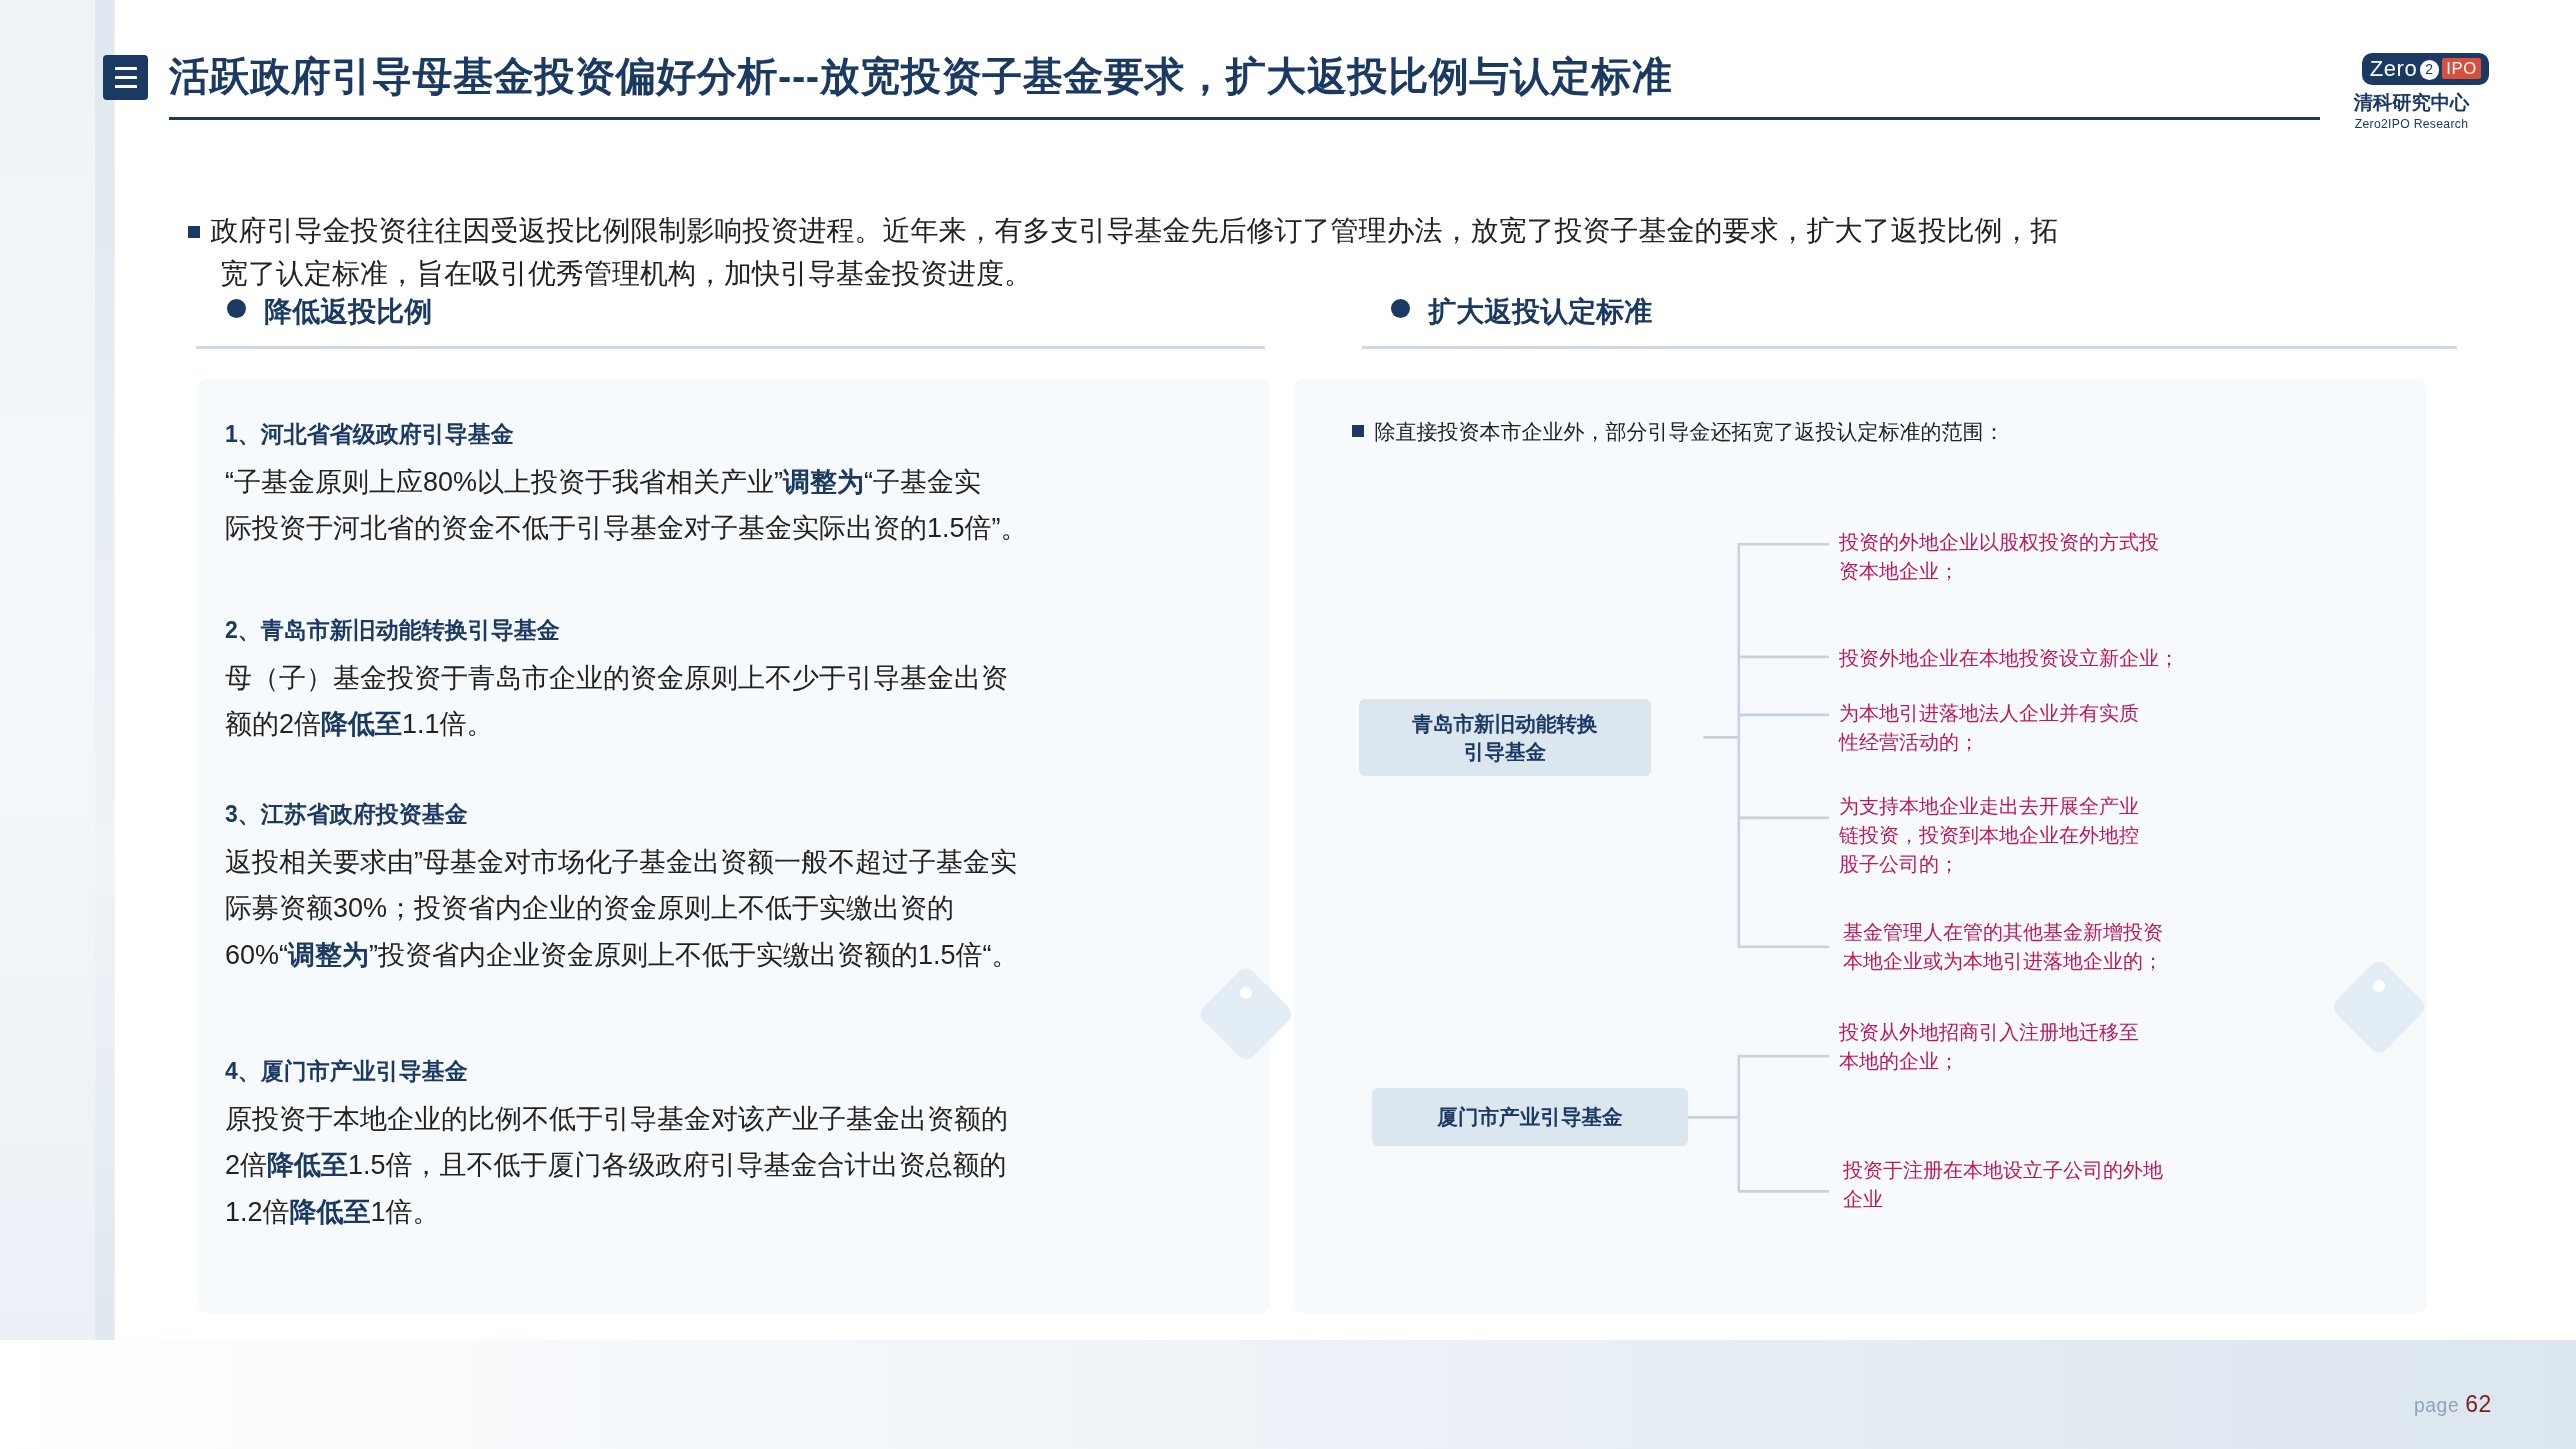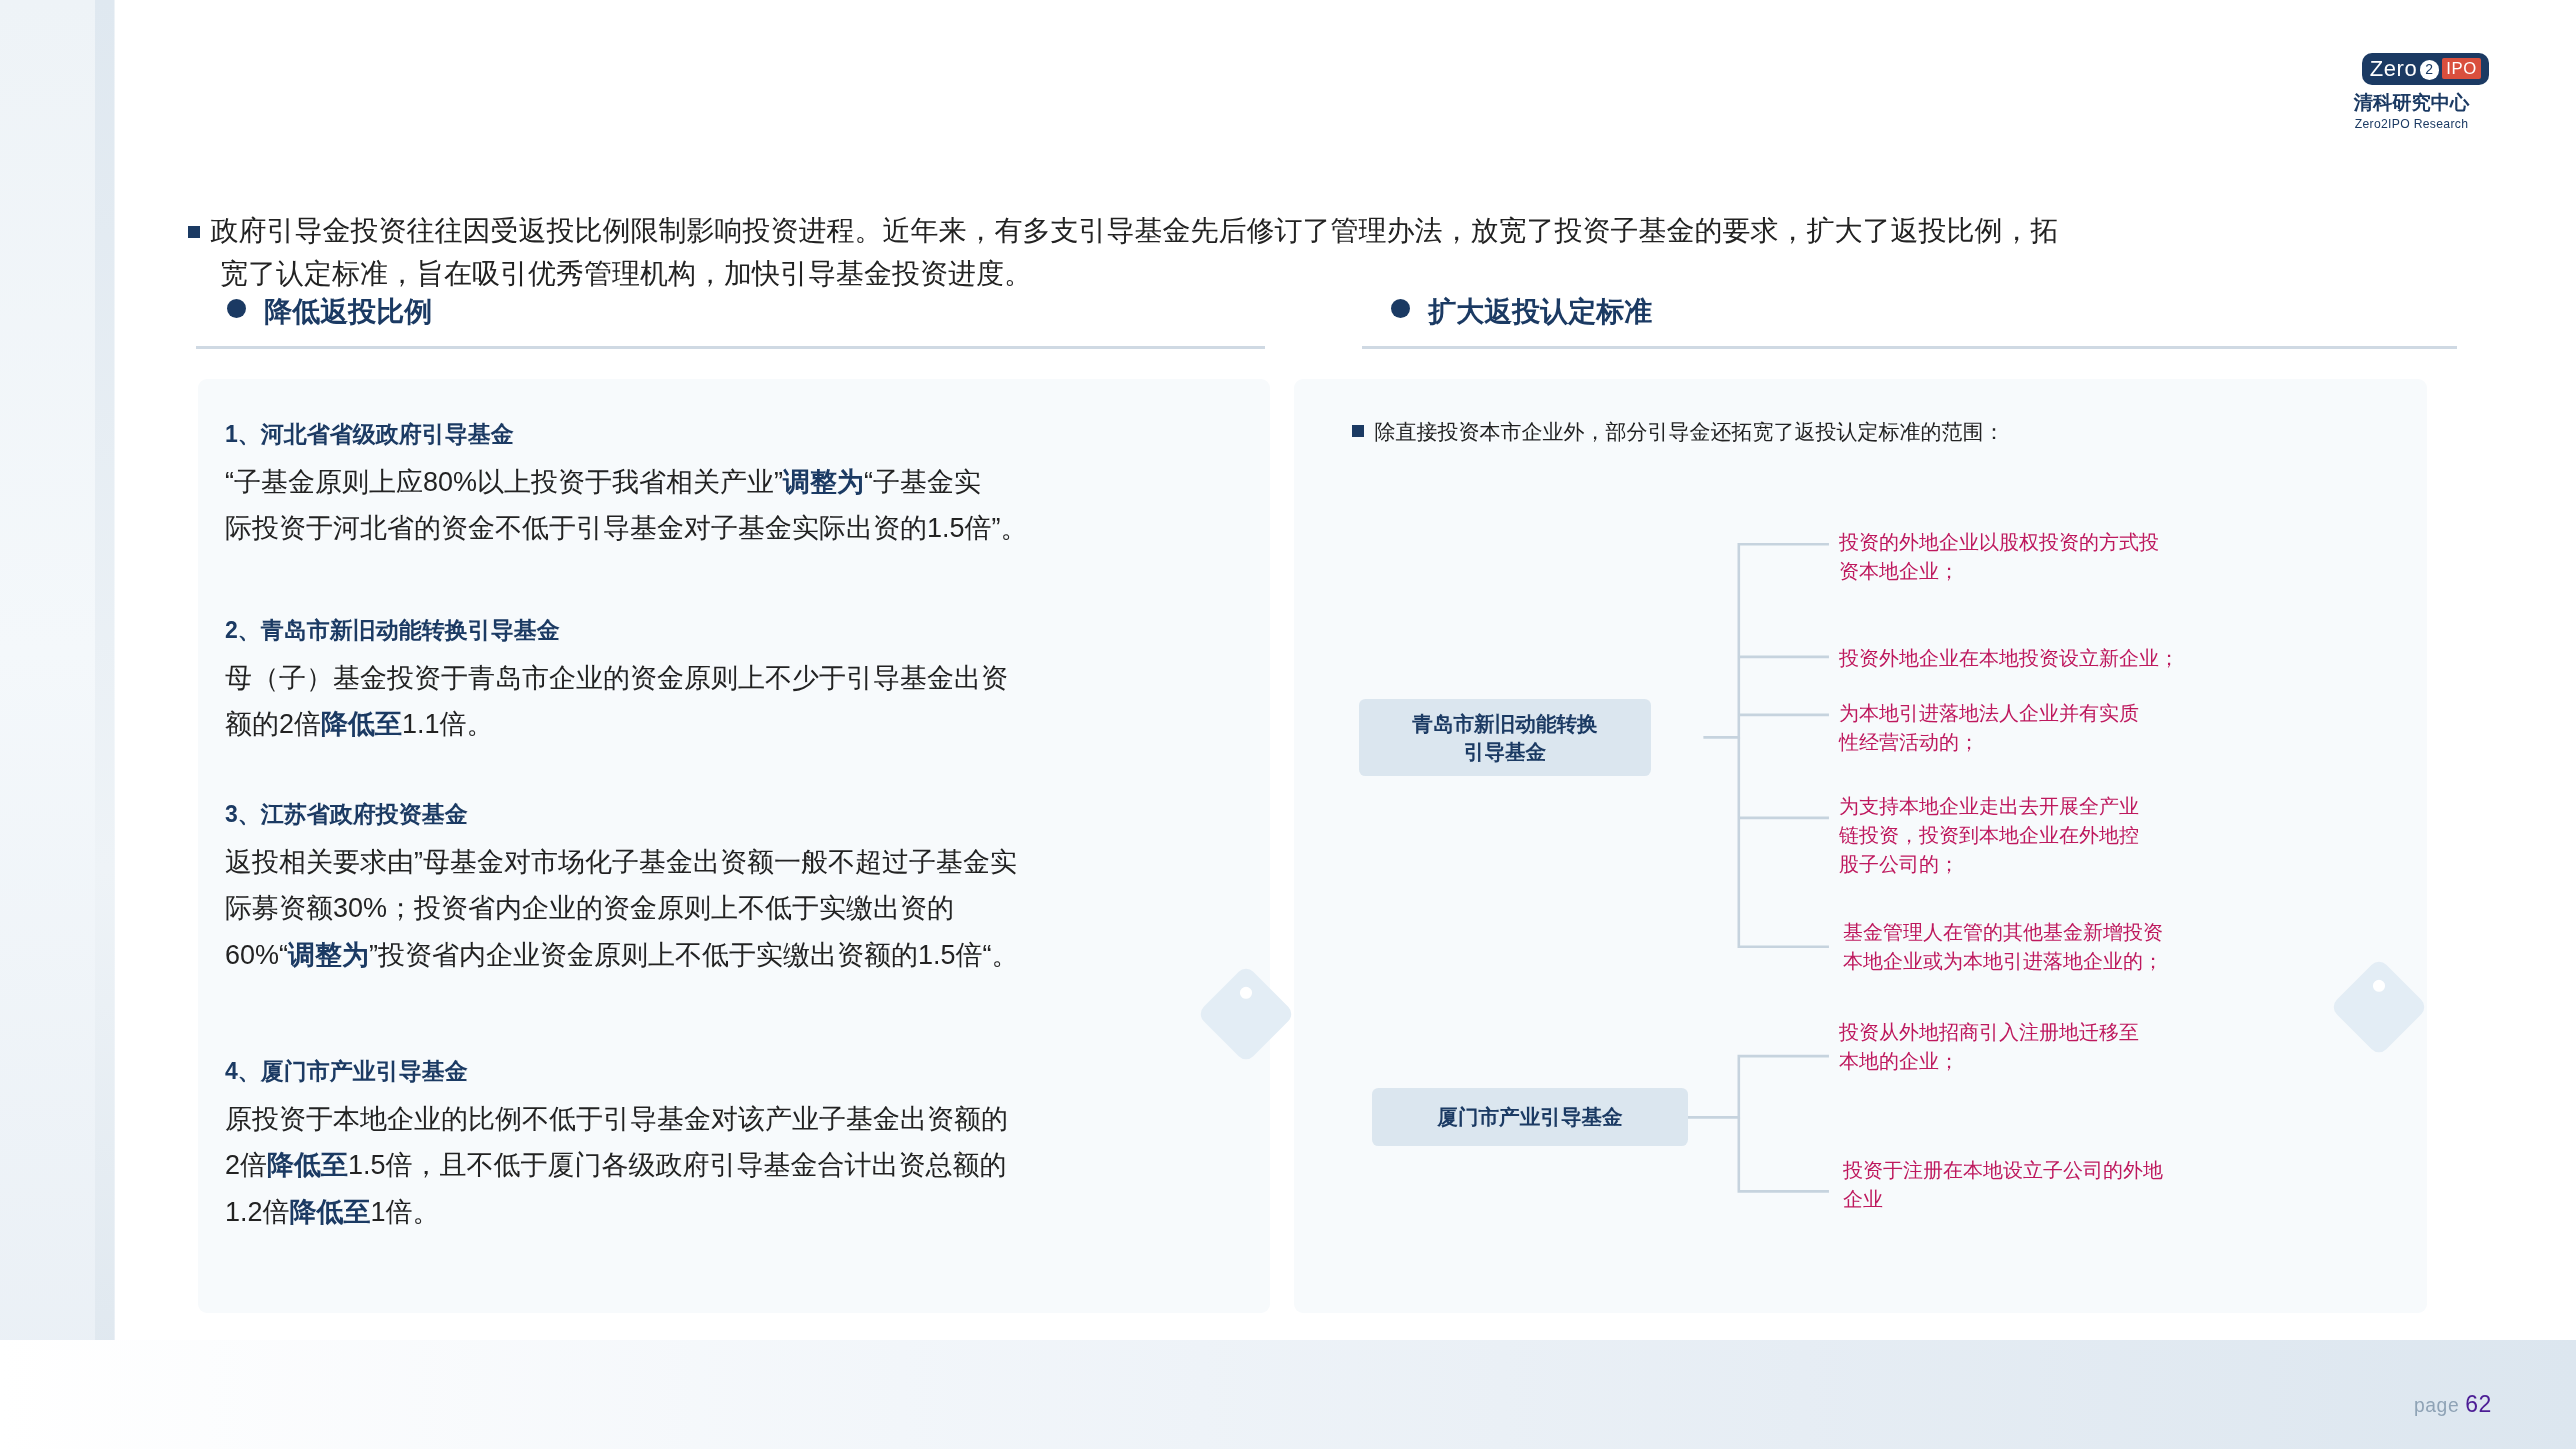--- a/index.html
+++ b/index.html
@@ -162,31 +162,40 @@
   #r7 { left: 1843px; top: 1156px; }
 
   
   .connectors { position: absolute; left: 0; top: 0; width: 2576px; height: 1449px; pointer-events: none; }
 
   
   .page-no {
     position: absolute; right: 84px; bottom: 31px;
     font-size: 19.3px; color: #8fa3b6; letter-spacing: 0.6px;
   }
-  .page-no .num { font-size: 23px; color: #4c1d95; }
+  .page-no .num { font-size: 23px; color: #7f1d1d; }
 </style>
 </head>
 <body>
 
 <div class="slide">
 
   <div class="edge-band"></div>
   <div class="edge-band-inner"></div>
   <div class="bottom-band"></div>
 
+  <div class="header">
+    <div class="menu-badge">
+      <span></span>
+        <span></span>
+        <span></span>
+    </div>
+    <div class="title">活跃政府引导母基金投资偏好分析---放宽投资子基金要求，扩大返投比例与认定标准</div>
+    <div class="title-rule"></div>
+  </div>
 
   <div class="logo">
     <div class="logo-top">
       <span class="logo-z2">Zero</span><span class="logo-two">2</span><span class="logo-ipo">IPO</span>
     </div>
     <div class="logo-cn">清科研究中心</div>
     <div class="logo-en">Zero2IPO Research</div>
   </div>
 
   <div class="intro">

